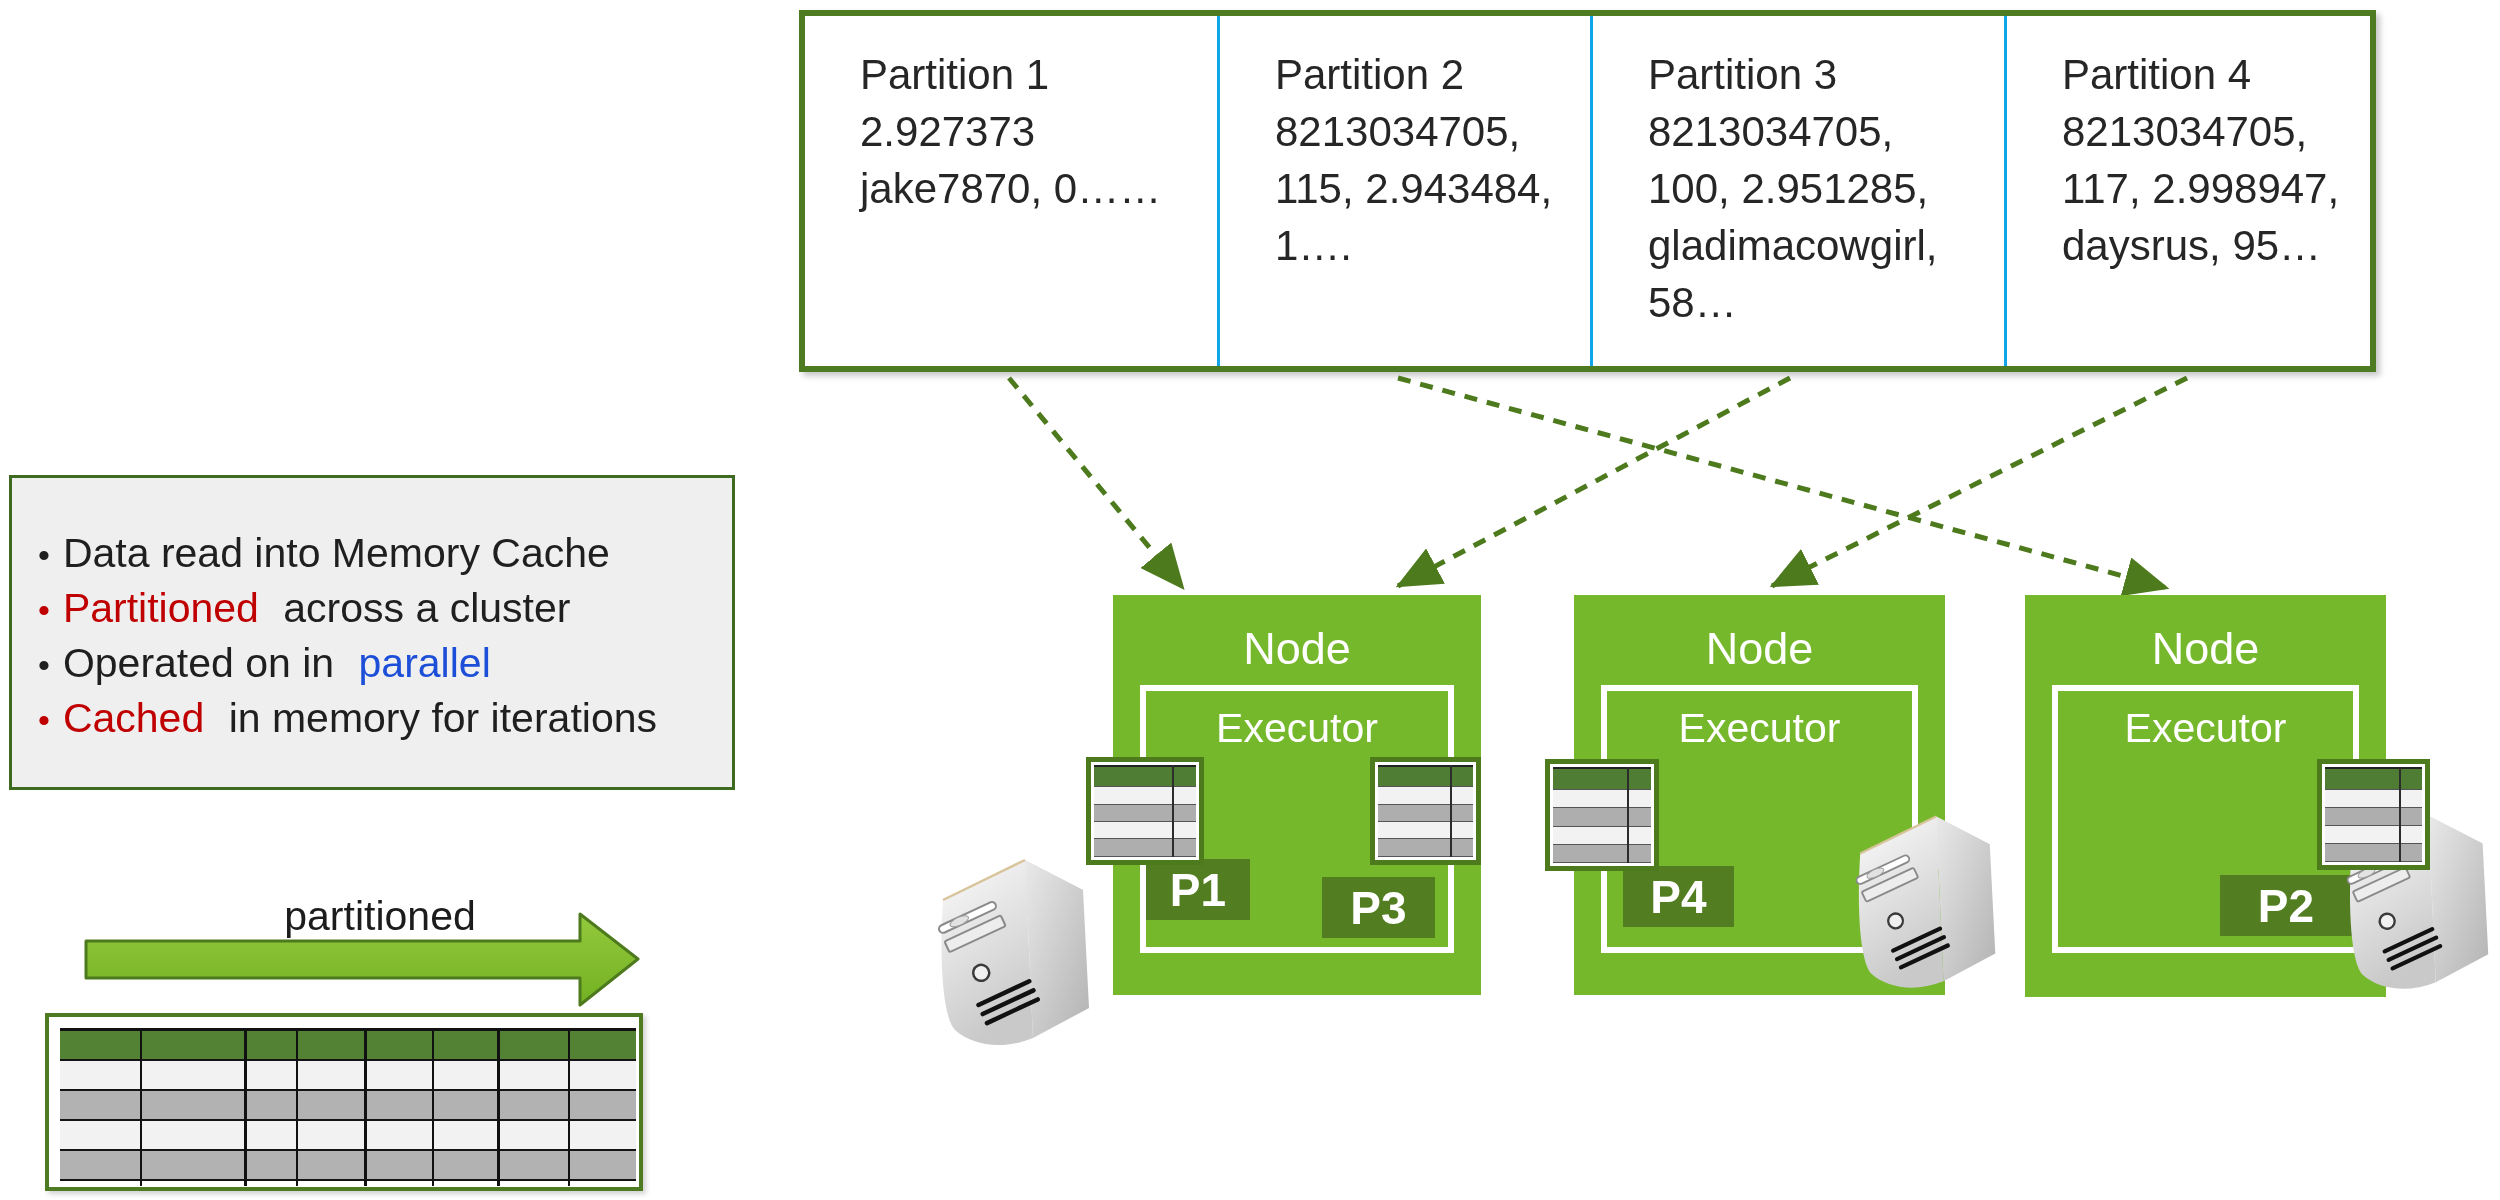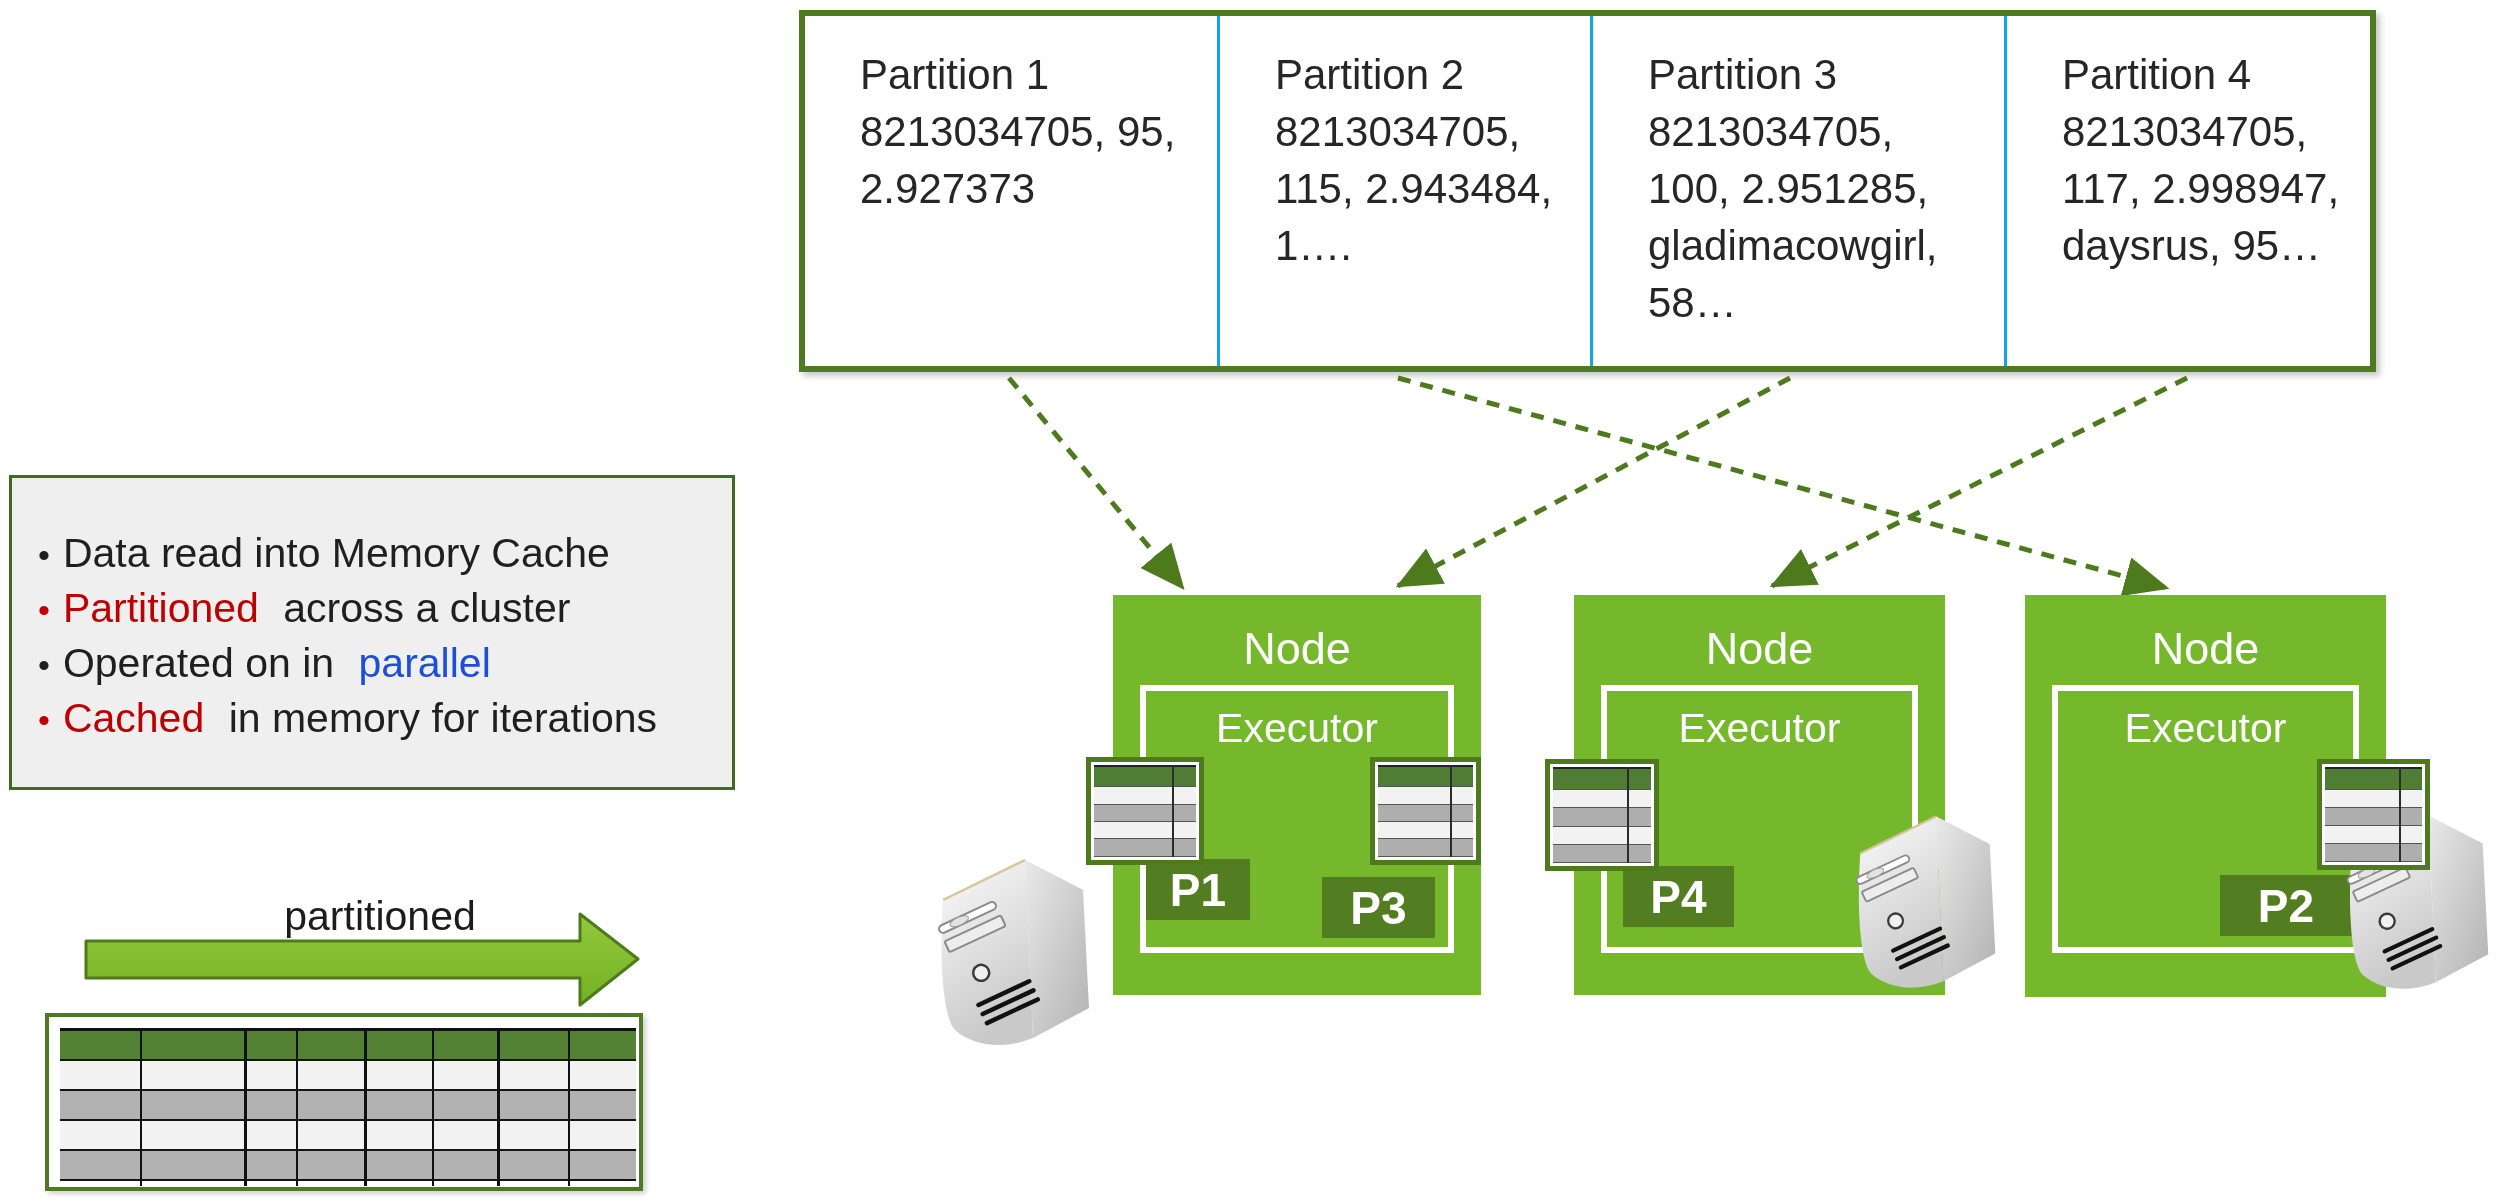--- a/index.html
+++ b/index.html
@@ -70,22 +70,22 @@
   .hidden-defs{position:absolute;width:0;height:0;}
 </style>
 </head>
 <body>
 
 <div id="stage">
 
   <div class="partitions-box">
     <div class="pcol pcol-1">
       <div>Partition 1</div>
-      <div>8213034705, 95,</div>
       <div>2.927373</div>
+      <div>jake7870, 0……</div>
     </div>
     <div class="pcol pcol-2">
       <div>Partition 2</div>
       <div>8213034705,</div>
       <div>115, 2.943484,</div>
       <div>1….</div>
     </div>
     <div class="pcol pcol-3">
       <div>Partition 3</div>
       <div>8213034705,</div>

